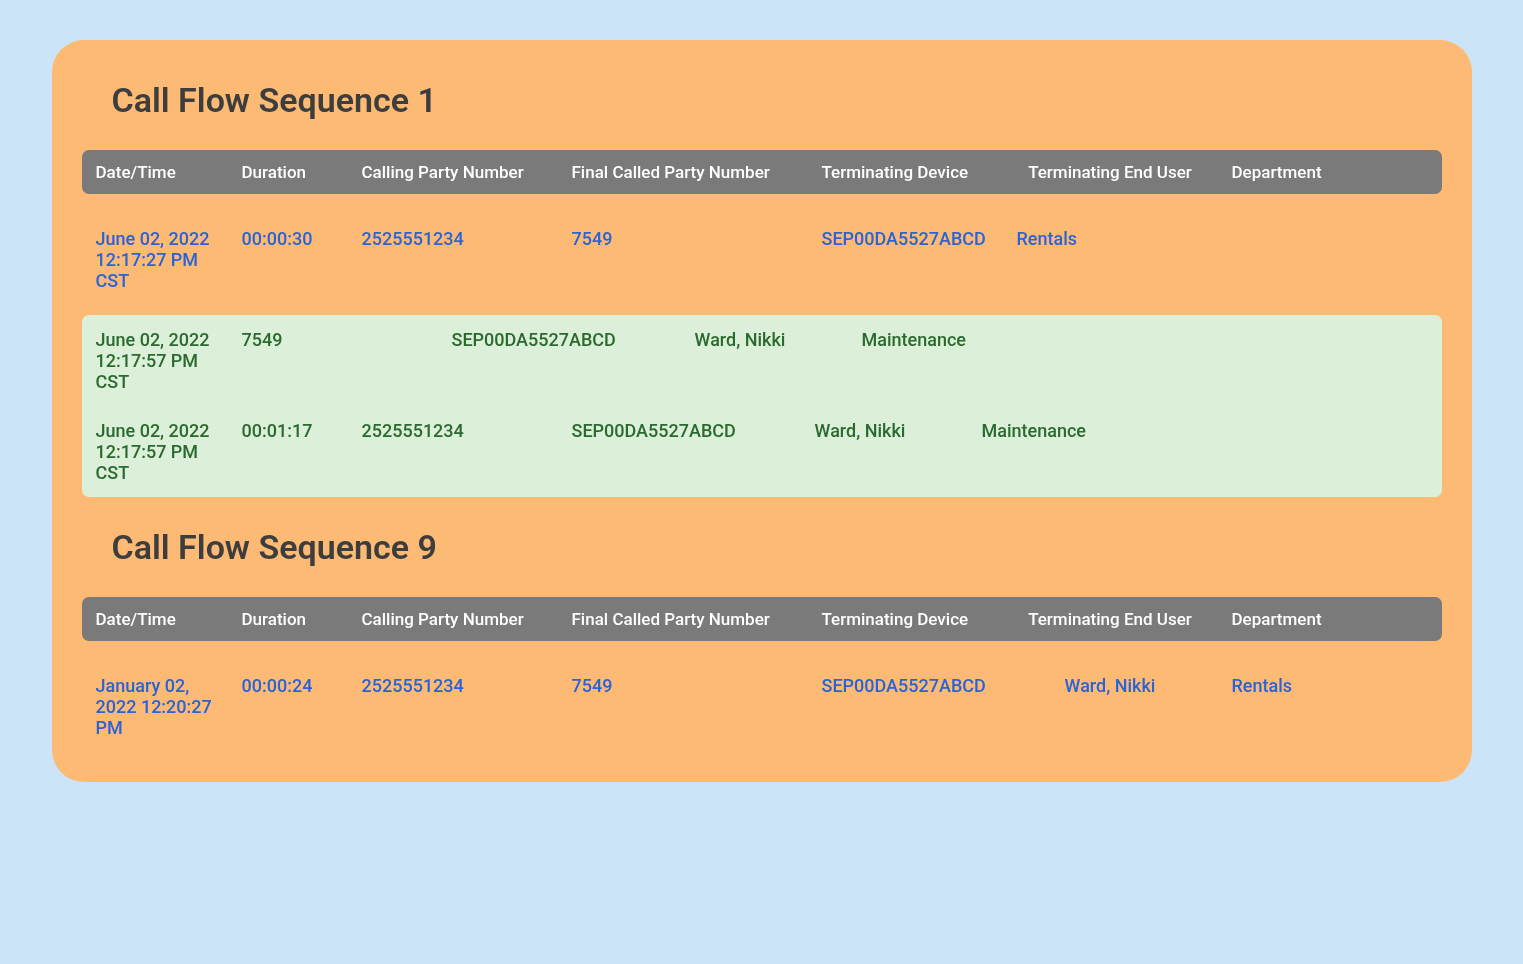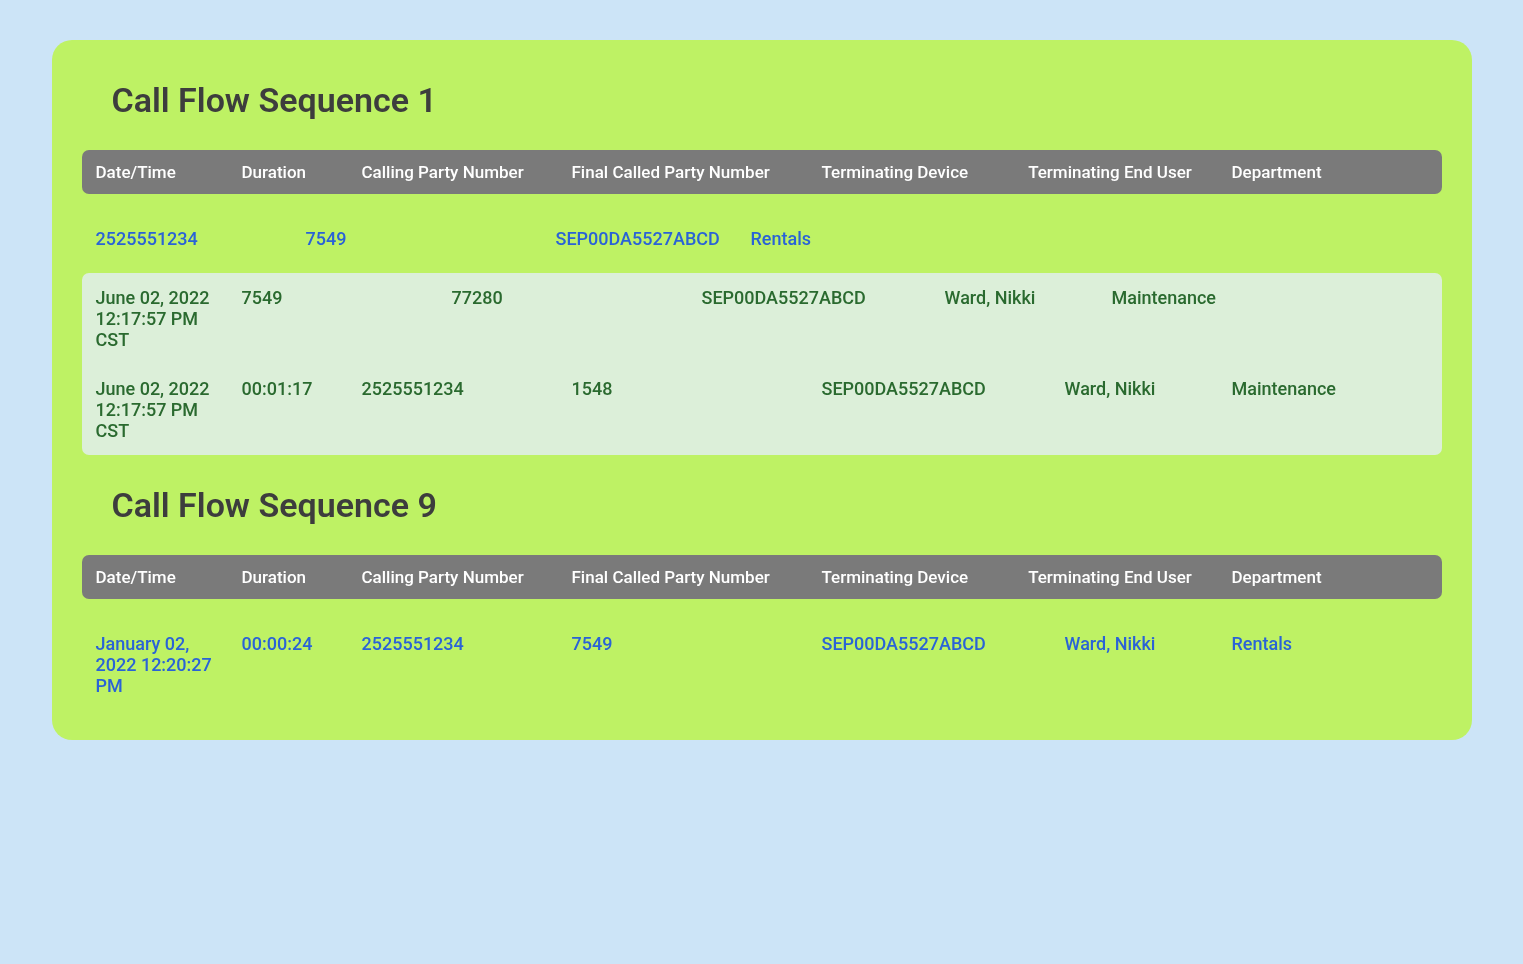--- a/index.html
+++ b/index.html
@@ -6,22 +6,22 @@
       box-sizing: border-box;
       margin: 0;
       padding: 0;
     }
     body {
       font-family: -apple-system, BlinkMacSystemFont, "Segoe UI", Roboto, "Helvetica Neue", Arial, sans-serif;
       background: #cce4f7;
       padding: 40px 50px;
     }
     .card {
-      background: #bef264;
-      border-radius: 20px;
+      background: #fdba74;
+      border-radius: 32px;
       padding: 30px 30px 30px 30px;
       max-width: 1420px;
       margin: 0 auto;
     }
     .section-title {
       font-size: 34px;
       font-weight: 600;
       color: #3d3d3d;
       margin: 10px 0 30px 30px;
     }
@@ -83,43 +83,43 @@
       <div class="col duration">Duration</div>
       <div class="col calling">Calling Party Number</div>
       <div class="col finalcalled">Final Called Party Number</div>
       <div class="col device">Terminating Device</div>
       <div class="col enduser">Terminating End User</div>
       <div class="col department">Department</div>
     </div>
 
     <div class="row-group">
       <div class="data-row blue">
+        <div class="col datetime">June 02, 2022 12:17:27 PM CST</div>
+        <div class="col duration">00:00:30</div>
         <div class="col calling">2525551234</div>
         <div class="col finalcalled">7549</div>
         <div class="col device">SEP00DA5527ABCD</div>
         <div class="col department">Rentals</div>
       </div>
     </div>
 
     <div class="row-group-spacer"></div>
 
     <div class="row-group green">
       <div class="data-row green">
         <div class="col datetime">June 02, 2022 12:17:57 PM CST</div>
         <div class="col calling">7549</div>
-        <div class="col finalcalled">77280</div>
         <div class="col device">SEP00DA5527ABCD</div>
         <div class="col enduser">Ward, Nikki</div>
         <div class="col department">Maintenance</div>
       </div>
       <div class="data-row green">
         <div class="col datetime">June 02, 2022 12:17:57 PM CST</div>
         <div class="col duration">00:01:17</div>
         <div class="col calling">2525551234</div>
-        <div class="col finalcalled">1548</div>
         <div class="col device">SEP00DA5527ABCD</div>
         <div class="col enduser">Ward, Nikki</div>
         <div class="col department">Maintenance</div>
       </div>
     </div>
   </div>
 
   <h2 class="section-title" style="margin-top:30px;">Call Flow Sequence 9</h2>
 
   <div class="table-wrapper">

